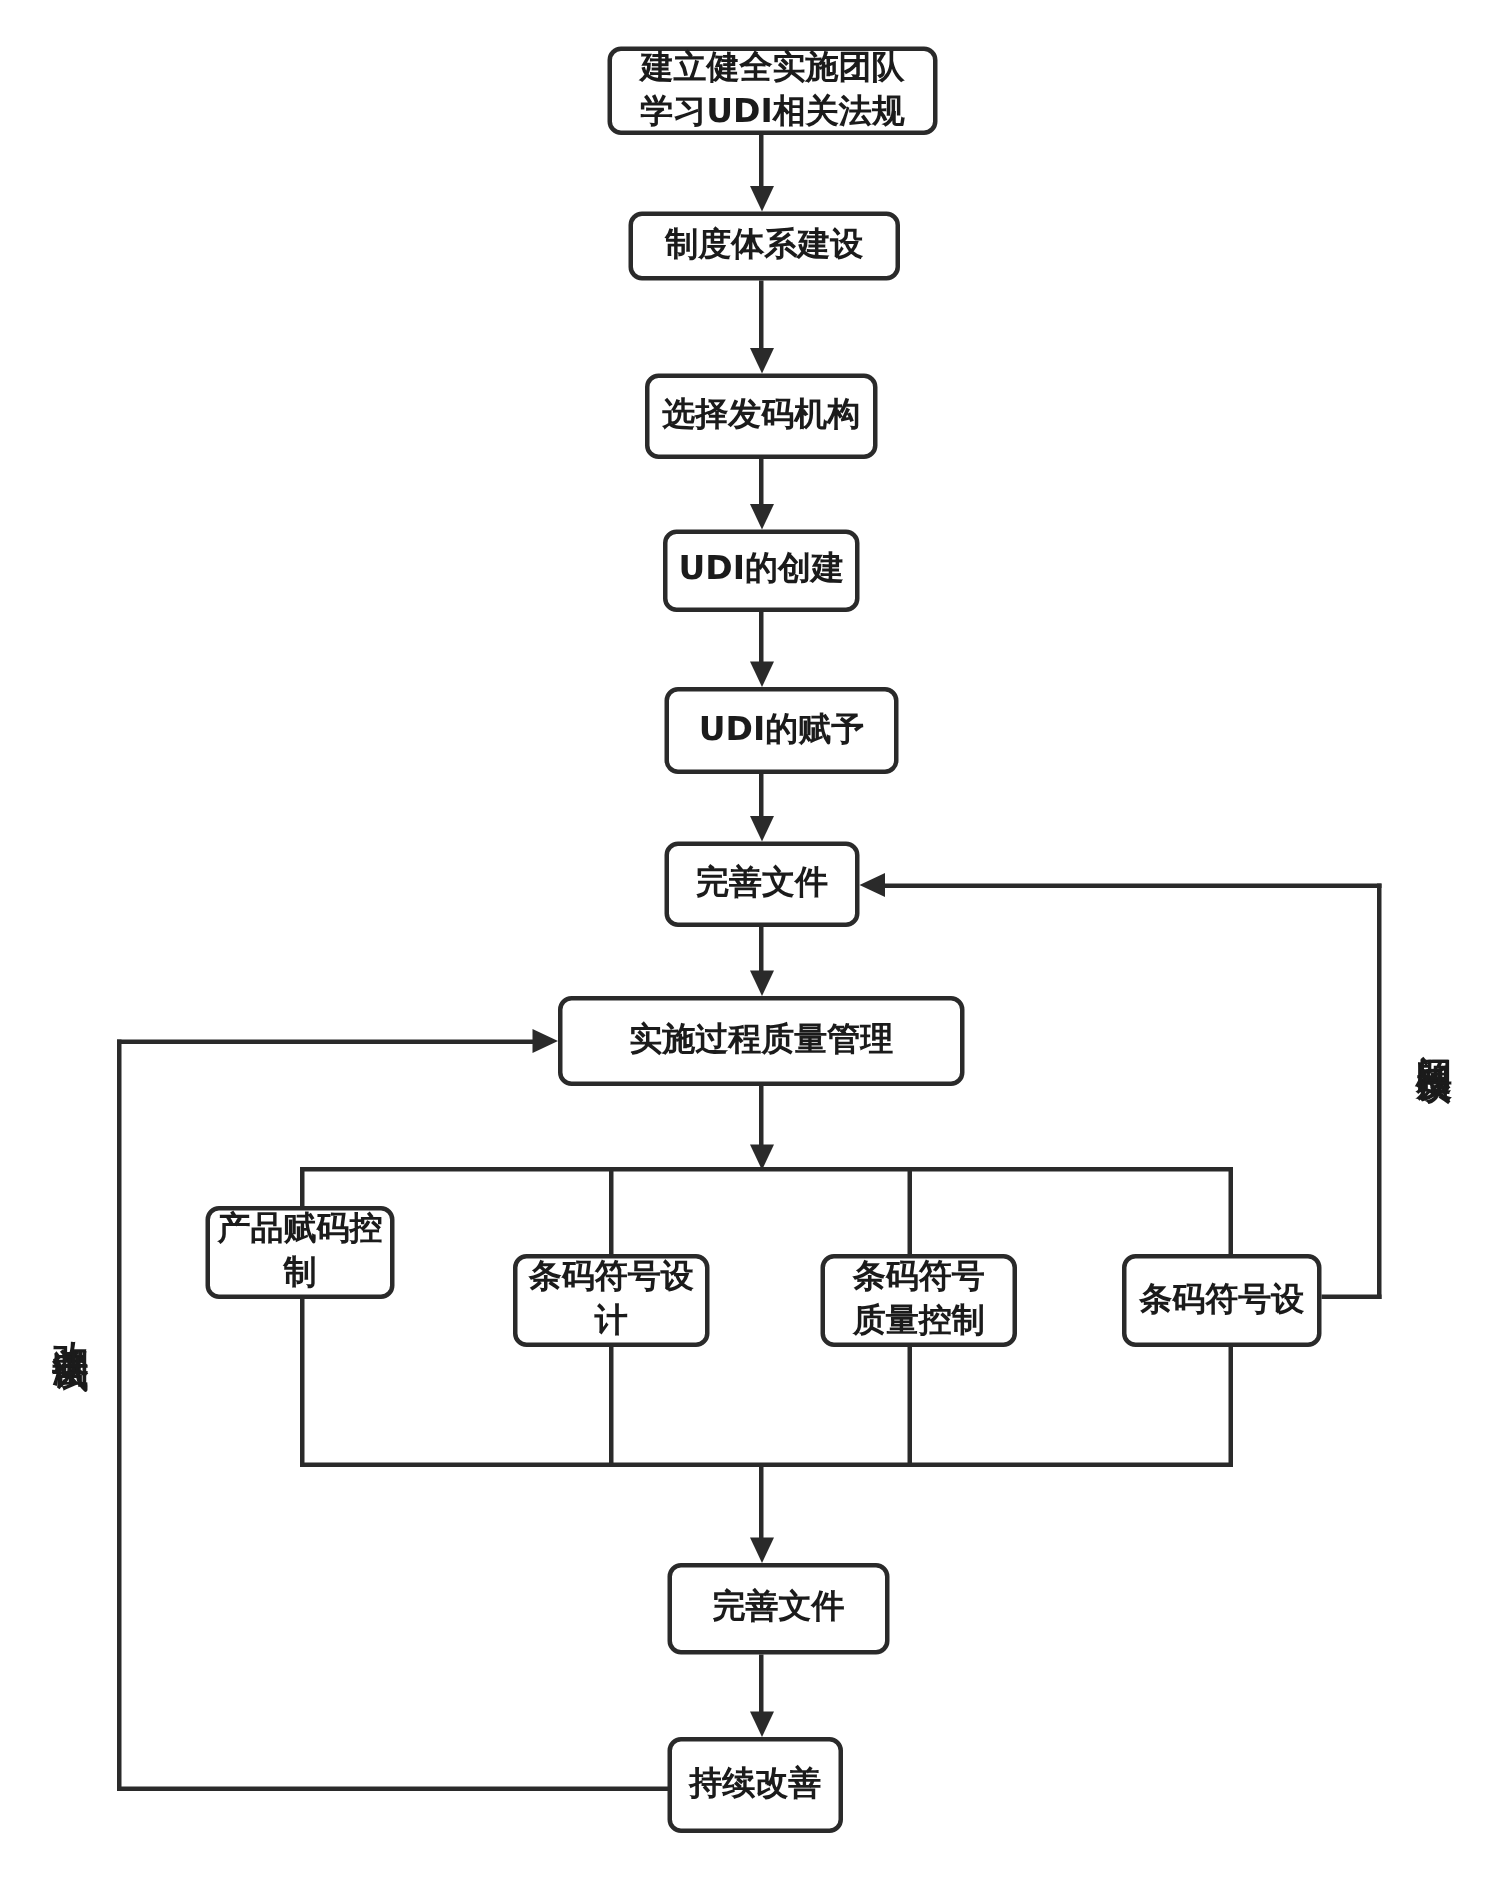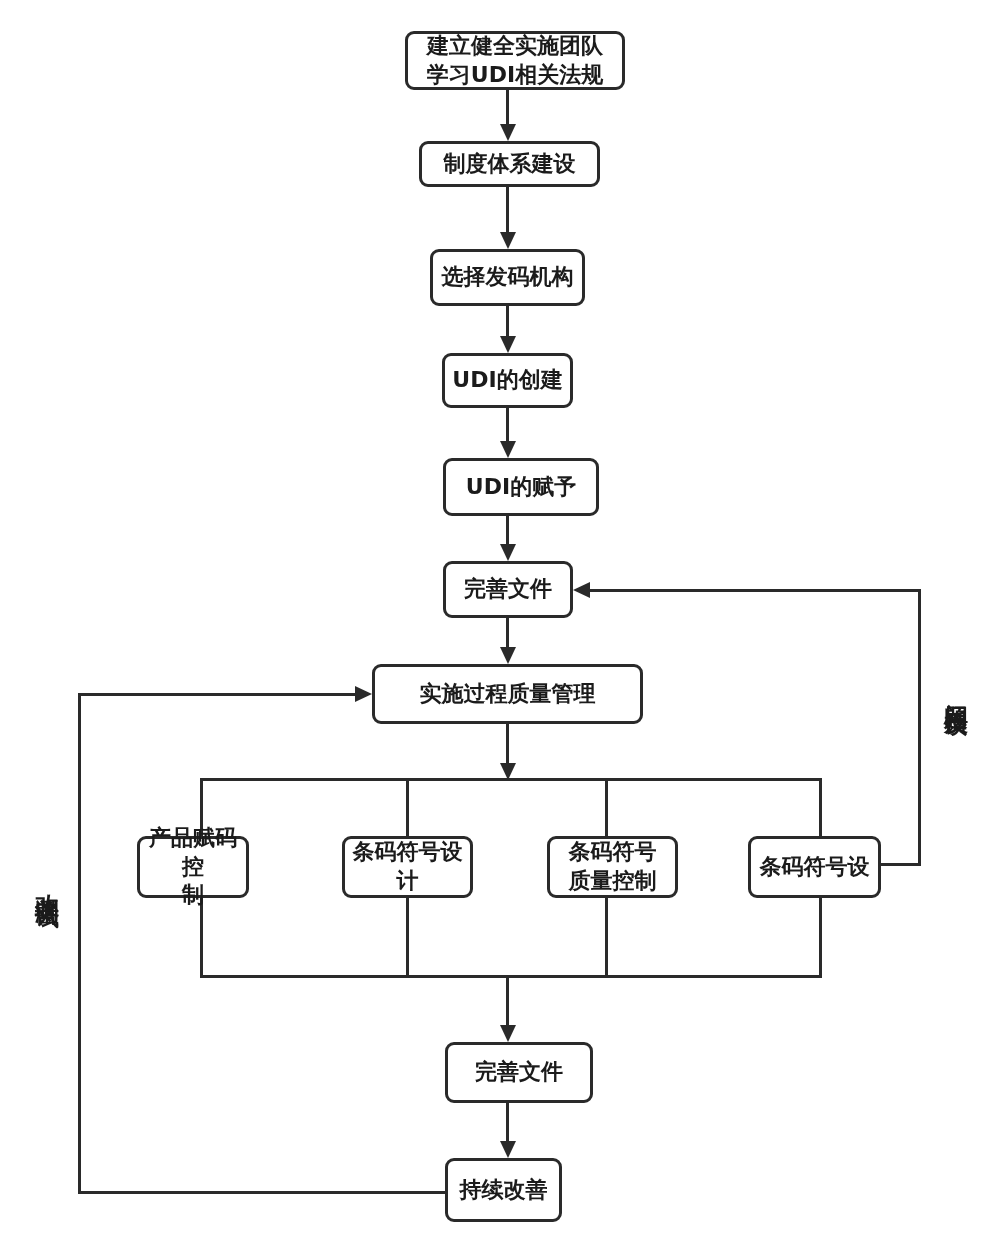--- a/index.html
+++ b/index.html
@@ -127,21 +127,21 @@
   <div class="node" style="left:430px;top:249px;width:155px;height:57px">选择发码机构</div>
 
   <div class="node" style="left:442px;top:353px;width:131px;height:55px">UDI的创建</div>
 
   <div class="node" style="left:443px;top:458px;width:156px;height:58px">UDI的赋予</div>
 
   <div class="node" style="left:443px;top:561px;width:130px;height:57px">完善文件</div>
 
   <div class="node" style="left:372px;top:664px;width:271px;height:60px">实施过程质量管理</div>
 
-  <div class="node" style="left:137px;top:836px;width:112px;height:62px">产品赋码控
+  <div class="node" style="left:137px;top:804px;width:126px;height:62px">产品赋码控
 制</div>
 
   <div class="node" style="left:342px;top:836px;width:131px;height:62px">条码符号设
 计</div>
 
   <div class="node" style="left:547px;top:836px;width:131px;height:62px">条码符号
 质量控制</div>
 
   <div class="node" style="left:748px;top:836px;width:133px;height:62px">条码符号设</div>
 

